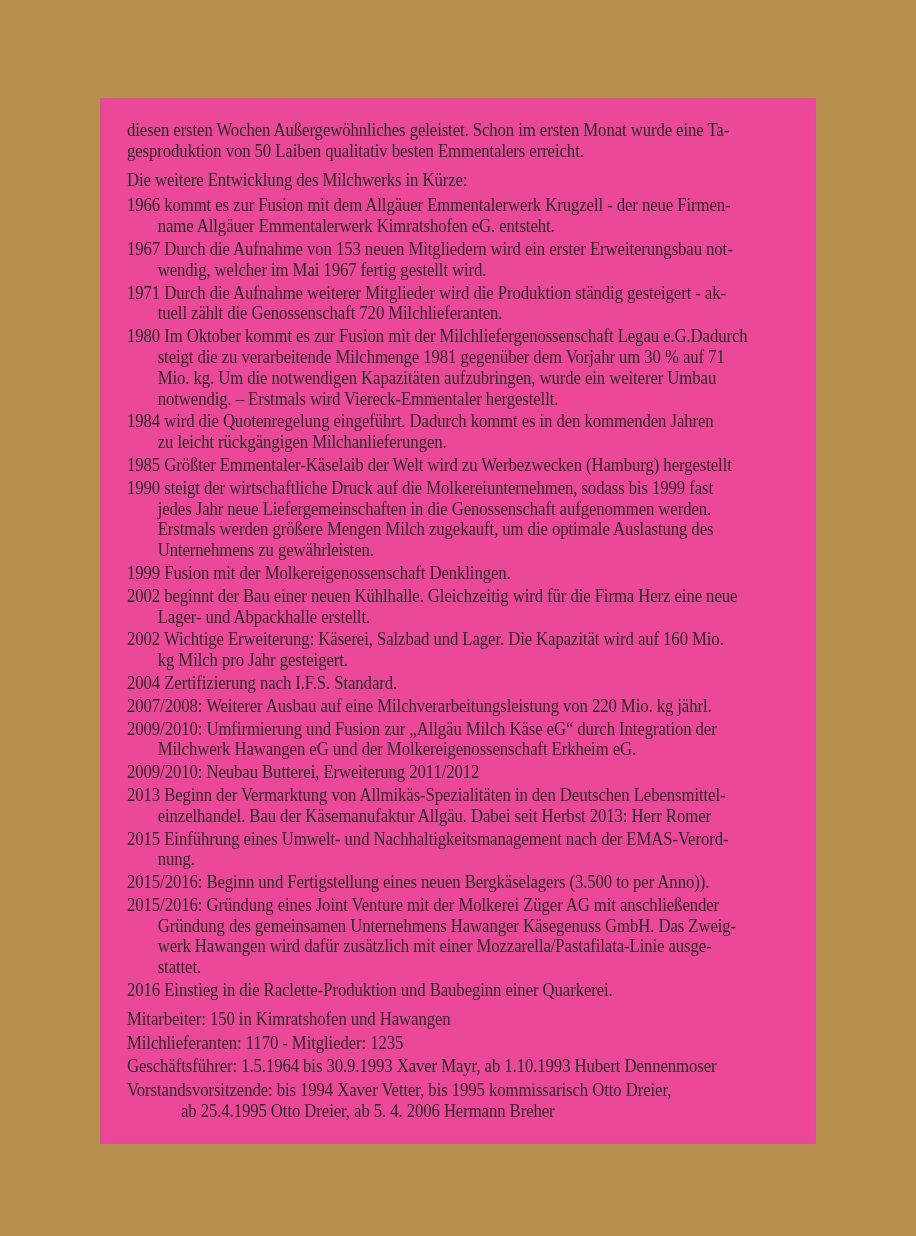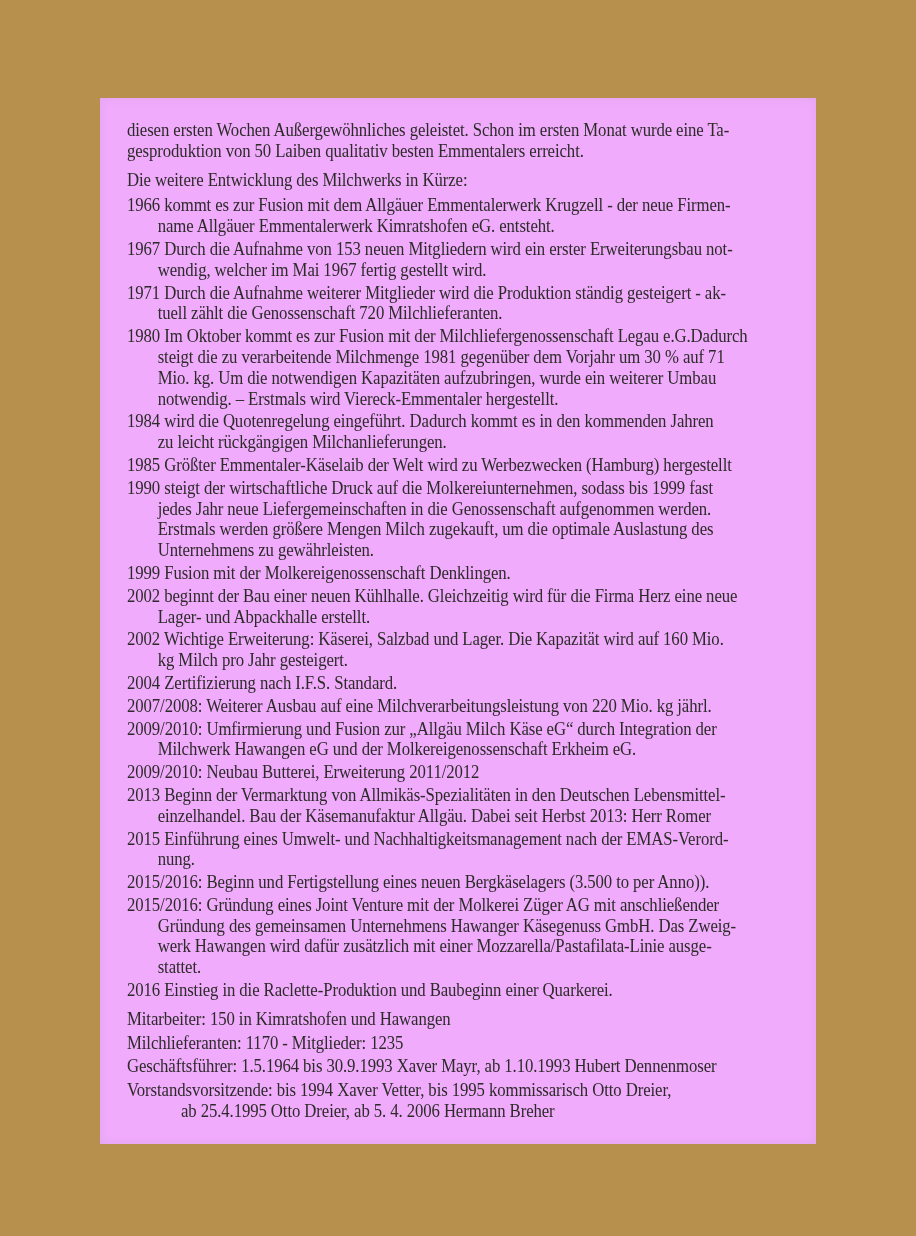--- a/index.html
+++ b/index.html
@@ -10,21 +10,21 @@
     background: #b7904d;
     font-family: "Liberation Serif", "DejaVu Serif", serif;
     overflow: hidden;
   }
   .paper {
     position: absolute;
     left: 100px;
     top: 98px;
     width: 716px;
     min-height: 1038px;
-    background: #f0abfc;
+    background: #ec4899;
     box-shadow: inset 0 0 8px rgba(120,120,115,0.12);
     box-sizing: border-box;
     padding: 22px 22px 22px 27px;
   }
   .content {
     width: 714px;
     transform: scaleX(0.93);
     transform-origin: 0 0;
     color: #2c2b28;
     font-size: 18px;

